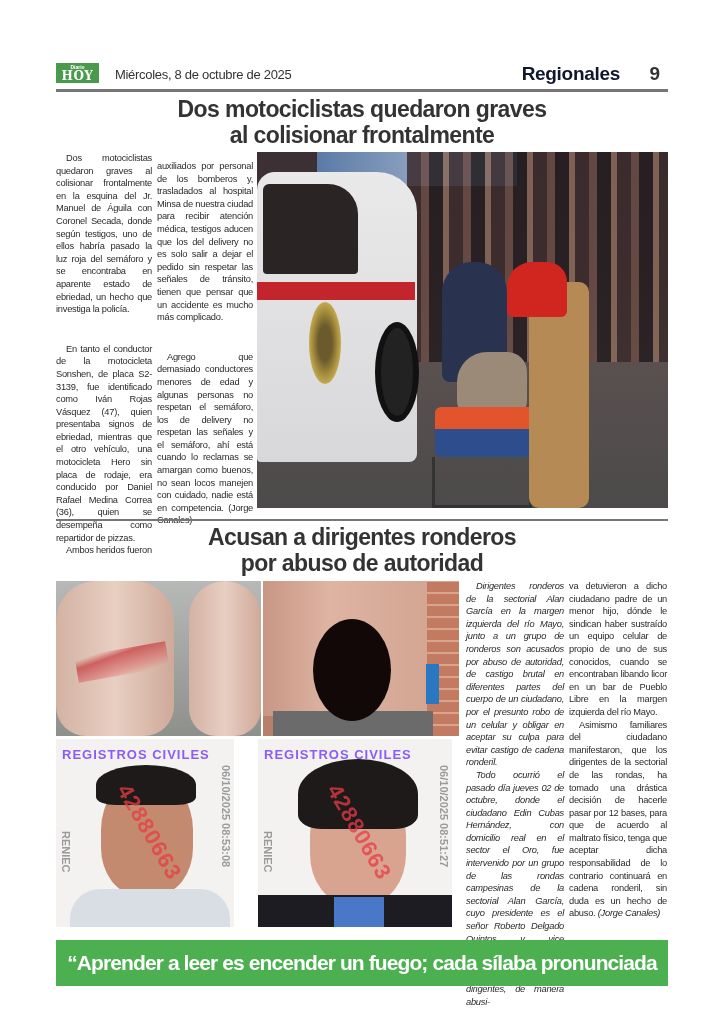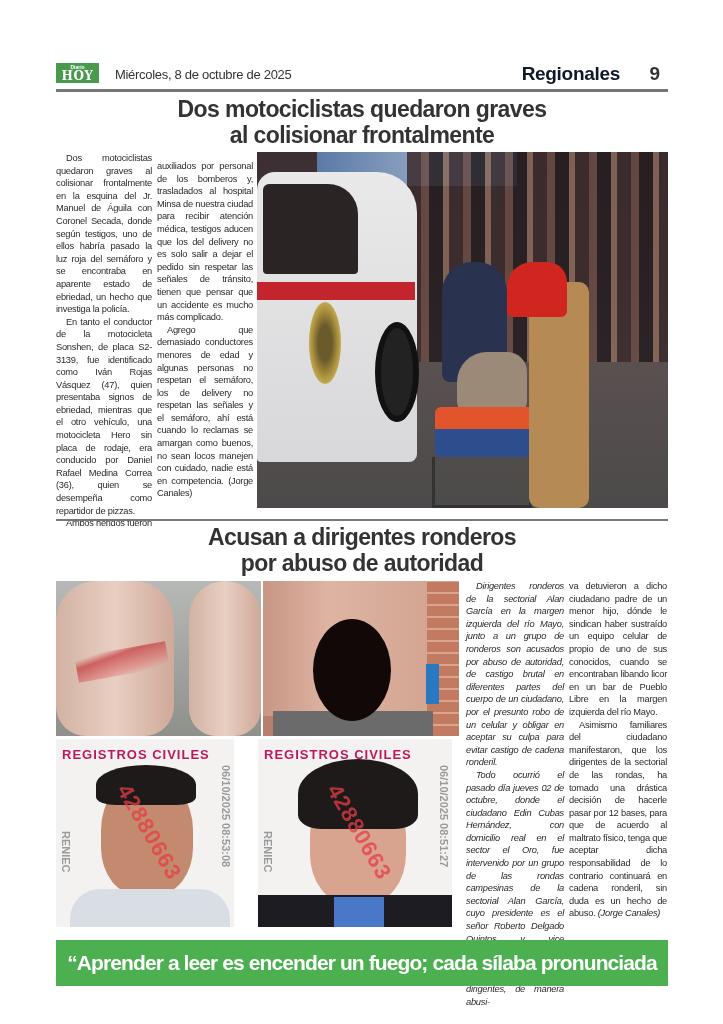--- a/index.html
+++ b/index.html
@@ -19,21 +19,21 @@
   
   .headline { position: absolute; left: 56px; width: 612px; text-align: center; font-weight: bold; color: #333; font-size: 23px; line-height: 26px; letter-spacing: -0.6px; }
   .hl1 { top: 96px; }
   .hl2 { top: 524px; }
   .rule-mid { position: absolute; left: 56px; top: 519px; width: 612px; height: 2px; background: #777; }
 
   
   .col { position: absolute; font-size: 9.3px; line-height: 12.6px; color: #2a2a2a; text-align: justify; hyphens: manual; letter-spacing: -0.25px; }
   .col p { text-indent: 10px; }
   .col p + p { margin-top: 0; }
-  .col p.gap { margin-top: 0; }
+  .col p.gap { margin-top: 27px; }
   .c1 { left: 56px; top: 152px; width: 96px; }
   .c2 { left: 157px; top: 160px; width: 96px; }
   .c3 { left: 466px; top: 580px; width: 98px; font-style: italic; }
   .c4 { left: 569px; top: 580px; width: 98px; }
   .byline-it { font-style: italic; }
 
   
   .photo { position: absolute; overflow: hidden; }
   .photo-main { left: 257px; top: 152px; width: 411px; height: 356px; background: linear-gradient(180deg, #3b2f33 0%, #4a3a3c 35%, #5a5050 60%, #4c4a4a 100%); }
   .truck { position: absolute; left: 0; top: 20px; width: 160px; height: 290px; background: linear-gradient(180deg, #e9e9ea 0%, #d8d8da 100%); border-radius: 18px 40px 8px 4px; }
@@ -58,21 +58,21 @@
 
   .photo-back { left: 263px; top: 581px; width: 196px; height: 155px; background: #b7806d; }
   .back-skin { position: absolute; left: 0; top: 0; width: 166px; height: 135px; background: linear-gradient(90deg, #c89684, #deb4a3 40%, #d3a592); }
   .brick { position: absolute; right: 0; top: 0; width: 32px; height: 155px; background: repeating-linear-gradient(0deg, #c27a60 0 10px, #d9a58f 10px 12px); }
   .shorts { position: absolute; left: 10px; top: 130px; width: 160px; height: 25px; background: #6b6b6b; }
   .censor { position: absolute; left: 50px; top: 38px; width: 78px; height: 102px; border-radius: 50%; background: #130808; }
   .bucket { position: absolute; right: 20px; top: 83px; width: 13px; height: 40px; background: #2a78c2; }
 
   .photo-id1 { left: 56px; top: 739px; width: 178px; height: 188px; background: #f3f2f1; }
   .photo-id2 { left: 258px; top: 739px; width: 194px; height: 188px; background: #f3f2f1; }
-  .id-label { position: absolute; top: 8px; left: 6px; font-size: 13px; font-weight: bold; color: #be185d; letter-spacing: 1px; white-space: nowrap; }
+  .id-label { position: absolute; top: 8px; left: 6px; font-size: 13px; font-weight: bold; color: #8b5cf6; letter-spacing: 1px; white-space: nowrap; }
   .id-side { position: absolute; font-size: 11px; font-weight: bold; color: #9a9a9a; writing-mode: vertical-rl; white-space: nowrap; }
   .id-reniec { left: 4px; top: 92px; }
   .id-date { right: 2px; top: 26px; }
   .face { position: absolute; border-radius: 45% 45% 40% 40%; }
   .hair { position: absolute; border-radius: 50% 50% 20% 20%; background: #1e1a1a; }
   .shirt { position: absolute; bottom: 0; }
   .stamp { position: absolute; font-size: 22px; font-weight: bold; color: rgba(228,60,70,0.75); transform: rotate(60deg); white-space: nowrap; letter-spacing: 1px; }
 
   
   .quote { position: absolute; left: 56px; top: 940px; width: 612px; height: 46px; background: #4caf50; color: #fff; font-weight: bold; font-size: 21px; line-height: 46px; text-align: center; letter-spacing: -0.9px; }

